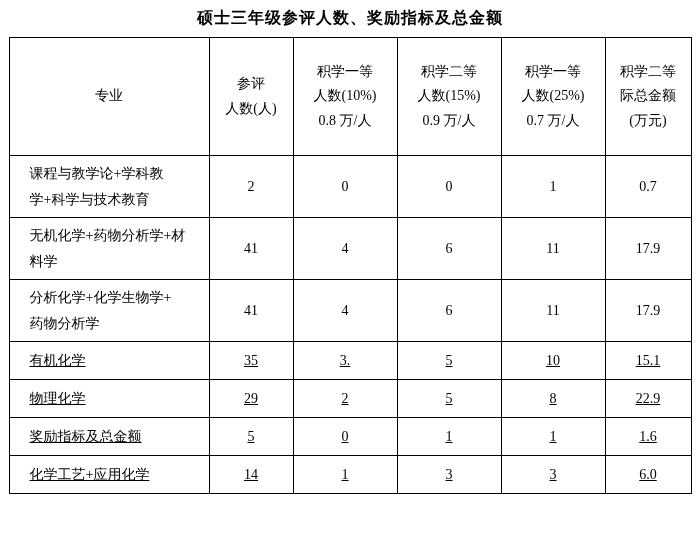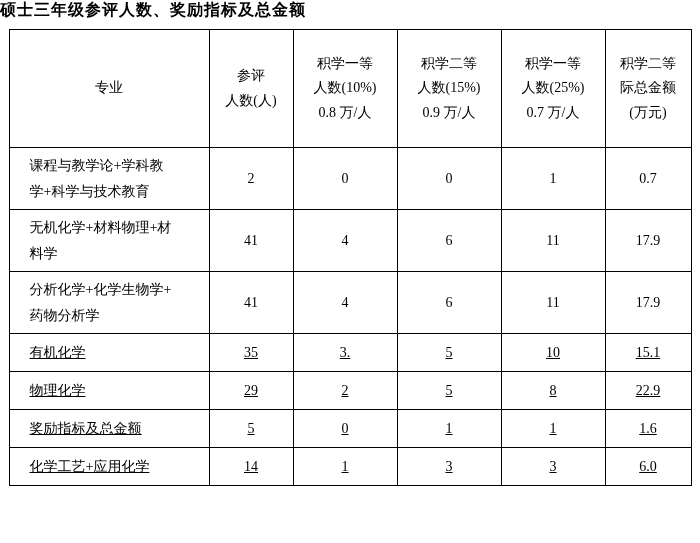--- a/index.html
+++ b/index.html
@@ -14,24 +14,25 @@
     color: #000000;
     overflow: hidden;
   }
   .page {
     width: 700px;
     height: 543px;
     position: relative;
     box-sizing: border-box;
   }
   .doc-title {
+    text-align: center;
     font-size: 16px;
     font-weight: bold;
     letter-spacing: 1px;
-    padding-top: 0;
+    padding-top: 8px;
     padding-bottom: 8px;
   }
   table.award-table {
     border-collapse: collapse;
     margin: 0 auto;
     width: 662px;
     table-layout: fixed;
   }
   table.award-table td,
   table.award-table th {
@@ -123,21 +124,21 @@
         </td>
         <td class="num-cell">2</td>
         <td class="num-cell">0</td>
         <td class="num-cell">0</td>
         <td class="num-cell">1</td>
         <td class="num-cell">0.7</td>
       </tr>
 
       <tr class="tall">
         <td class="major-cell">
-          <span class="hdr-line">无机化学+材料物理+材</span>
+          <span class="hdr-line">无机化学+药物分析学+材</span>
           <span class="hdr-line">料学</span>
         </td>
         <td class="num-cell">41</td>
         <td class="num-cell">4</td>
         <td class="num-cell">6</td>
         <td class="num-cell">11</td>
         <td class="num-cell">17.9</td>
       </tr>
 
       <tr class="tall">

